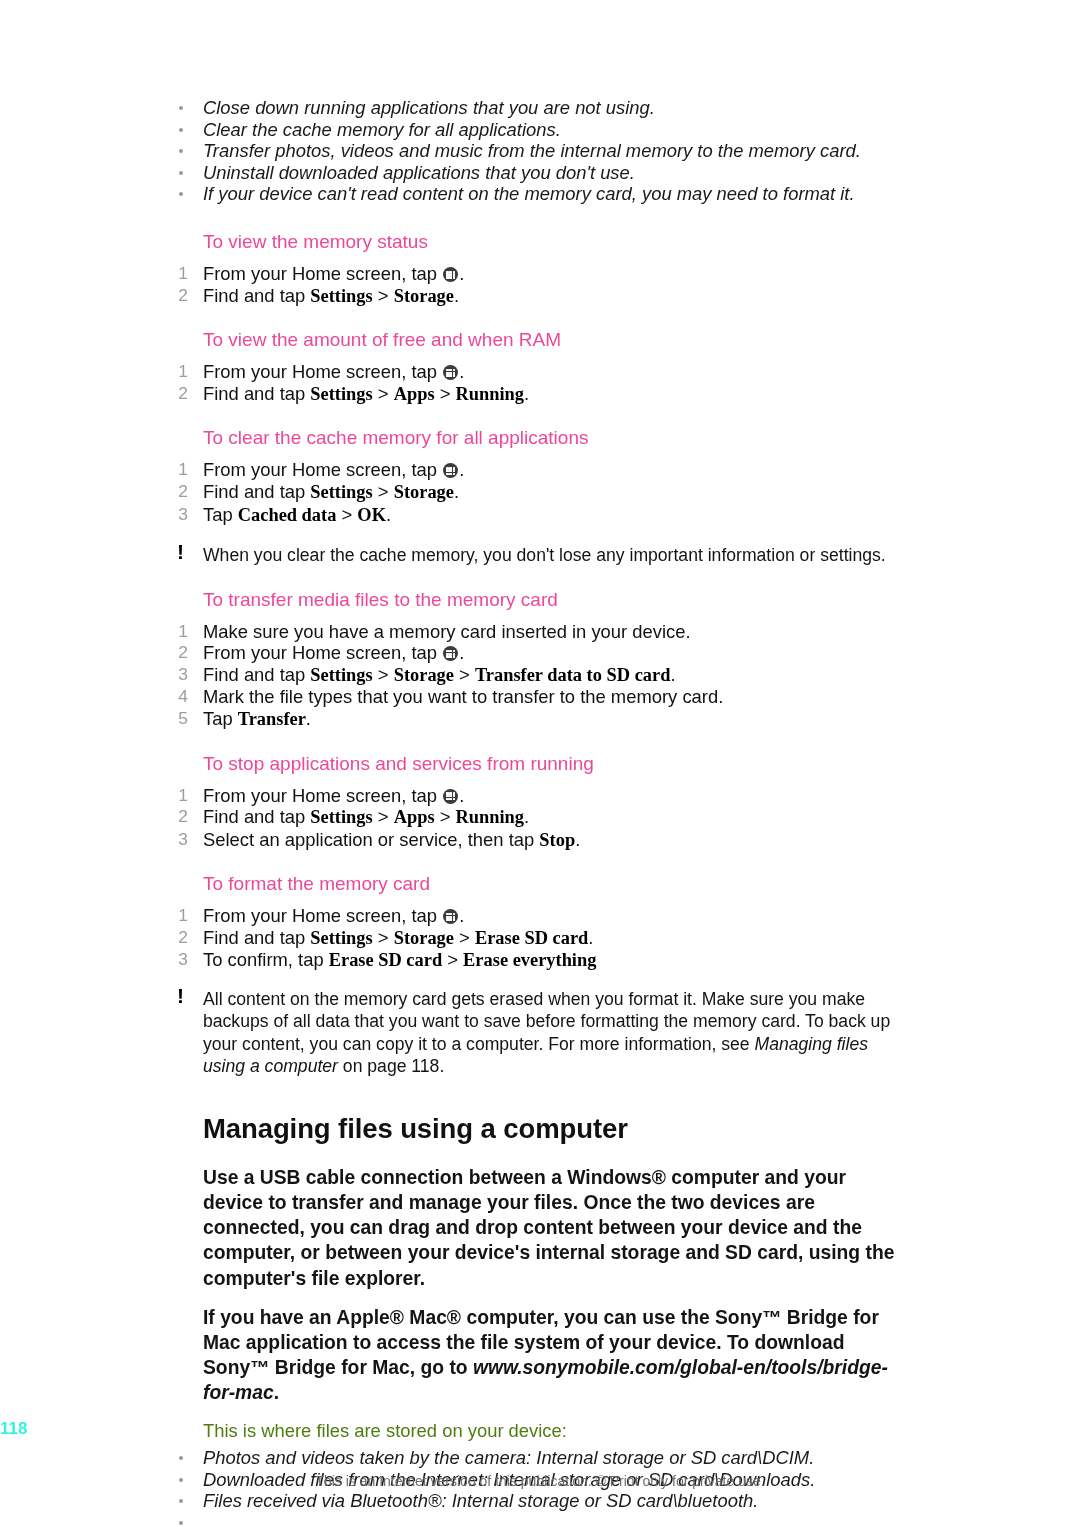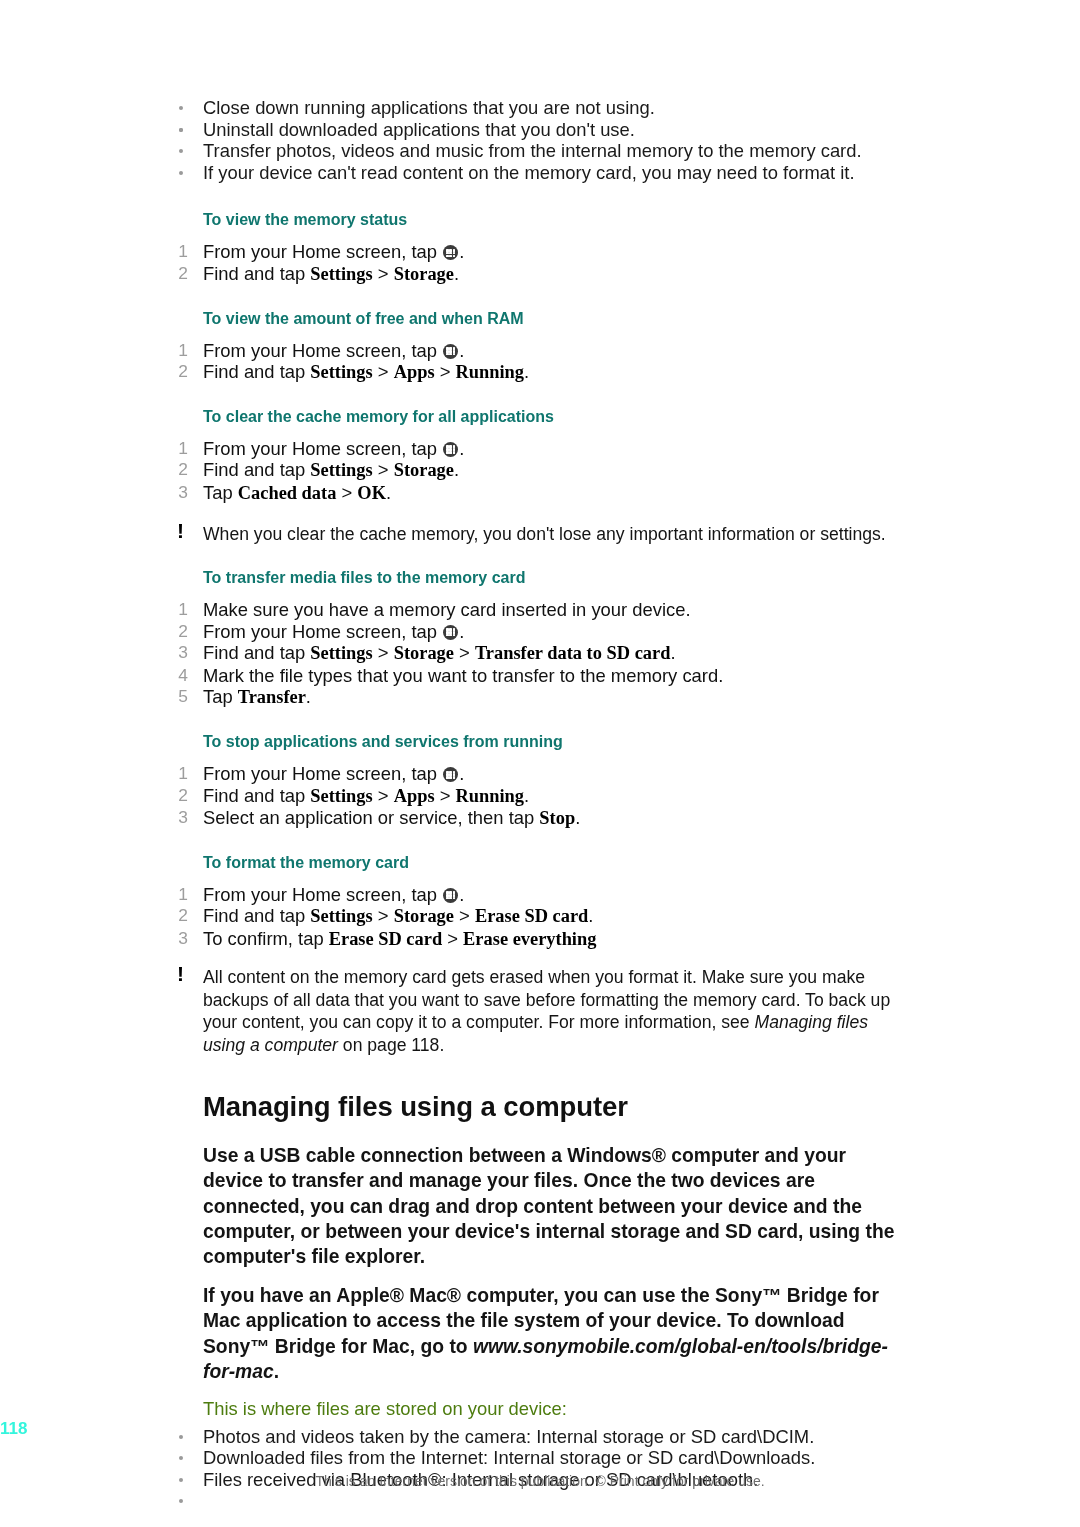--- a/index.html
+++ b/index.html
@@ -27,20 +27,21 @@
     left: 170px;
     top: 97px;
     width: 740px;
   }
 
   
   ul.bullets {
     list-style: none;
     margin: 0;
     padding: 0;
+    font-style: italic;
   }
   ul.bullets > li {
     position: relative;
     padding-left: 33px;
     font-size: 18.4px;
     line-height: 21.6px;
     color: #1a1a1a;
     white-space: nowrap;
   }
   ul.bullets > li .bdot {
@@ -48,24 +49,24 @@
     left: 9px;
     top: 9px;
     width: 4px;
     height: 4px;
     border-radius: 50%;
     background: #9a9a9a;
   }
 
   
   .proc-head {
-    color: #0f766e;
-    font-size: 16px;
+    color: #ec4899;
+    font-size: 19px;
     line-height: 22px;
-    font-weight: bold;
+    font-weight: normal;
     padding-left: 33px;
     white-space: nowrap;
   }
 
   
   ol.steps {
     list-style: none;
     margin: 0;
     padding: 0;
   }
@@ -196,23 +197,23 @@
   .sp-34 { height: 34px; }
 </style>
 </head>
 <body>
 
 <div class="page">
   <div class="content">
 
     <ul class="bullets">
       <li><span class="bdot"></span><span>Close down running applications that you are not using.</span></li>
-      <li><span class="bdot"></span></li>
+      <li><span class="bdot"></span><span>Clear the cache memory for all applications.</span></li>
+      <li><span class="bdot"></span><span>Transfer photos, videos and music from the internal memory to the memory card.</span></li>
       <li><span class="bdot"></span><span>Uninstall downloaded applications that you don't use.</span></li>
-      <li><span class="bdot"></span><span>Transfer photos, videos and music from the internal memory to the memory card.</span></li>
       <li><span class="bdot"></span><span>If your device can't read content on the memory card, you may need to format it.</span></li>
     </ul>
 
     <div class="sp-26"></div>
 
     <div class="proc-head">To view the memory status</div>
     <div class="sp-10"></div>
     <ol class="steps">
       <li>
         <span class="num">1</span>

